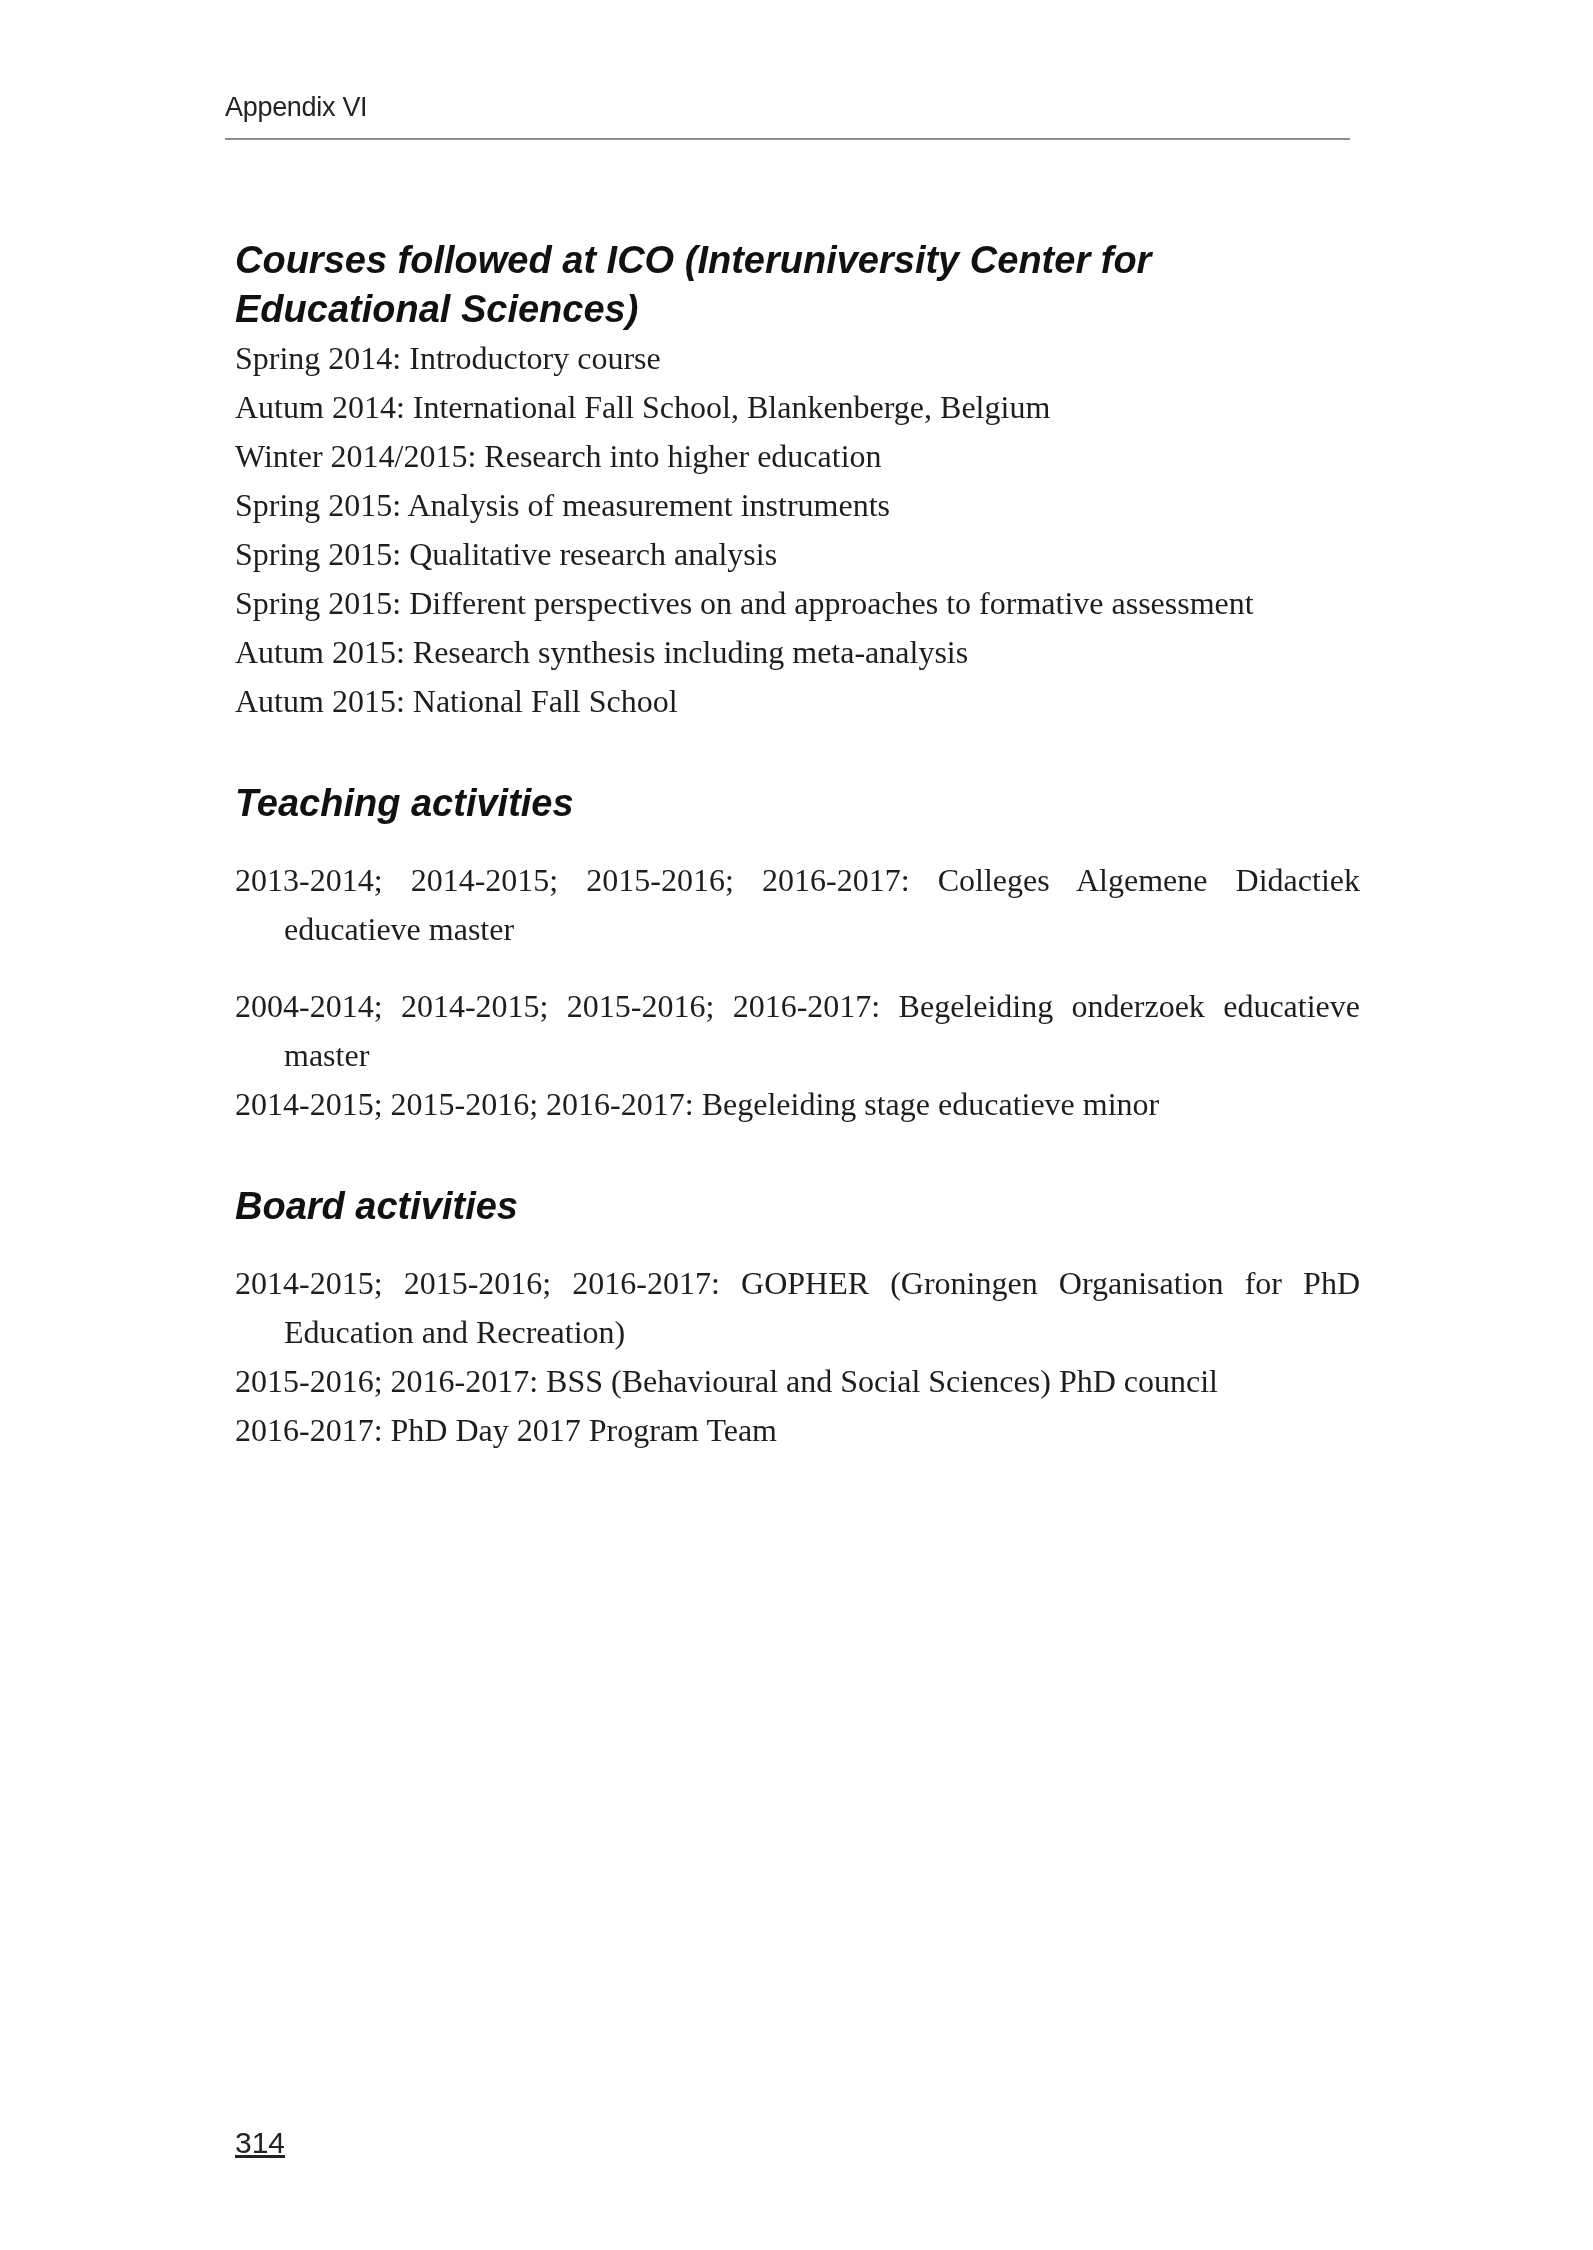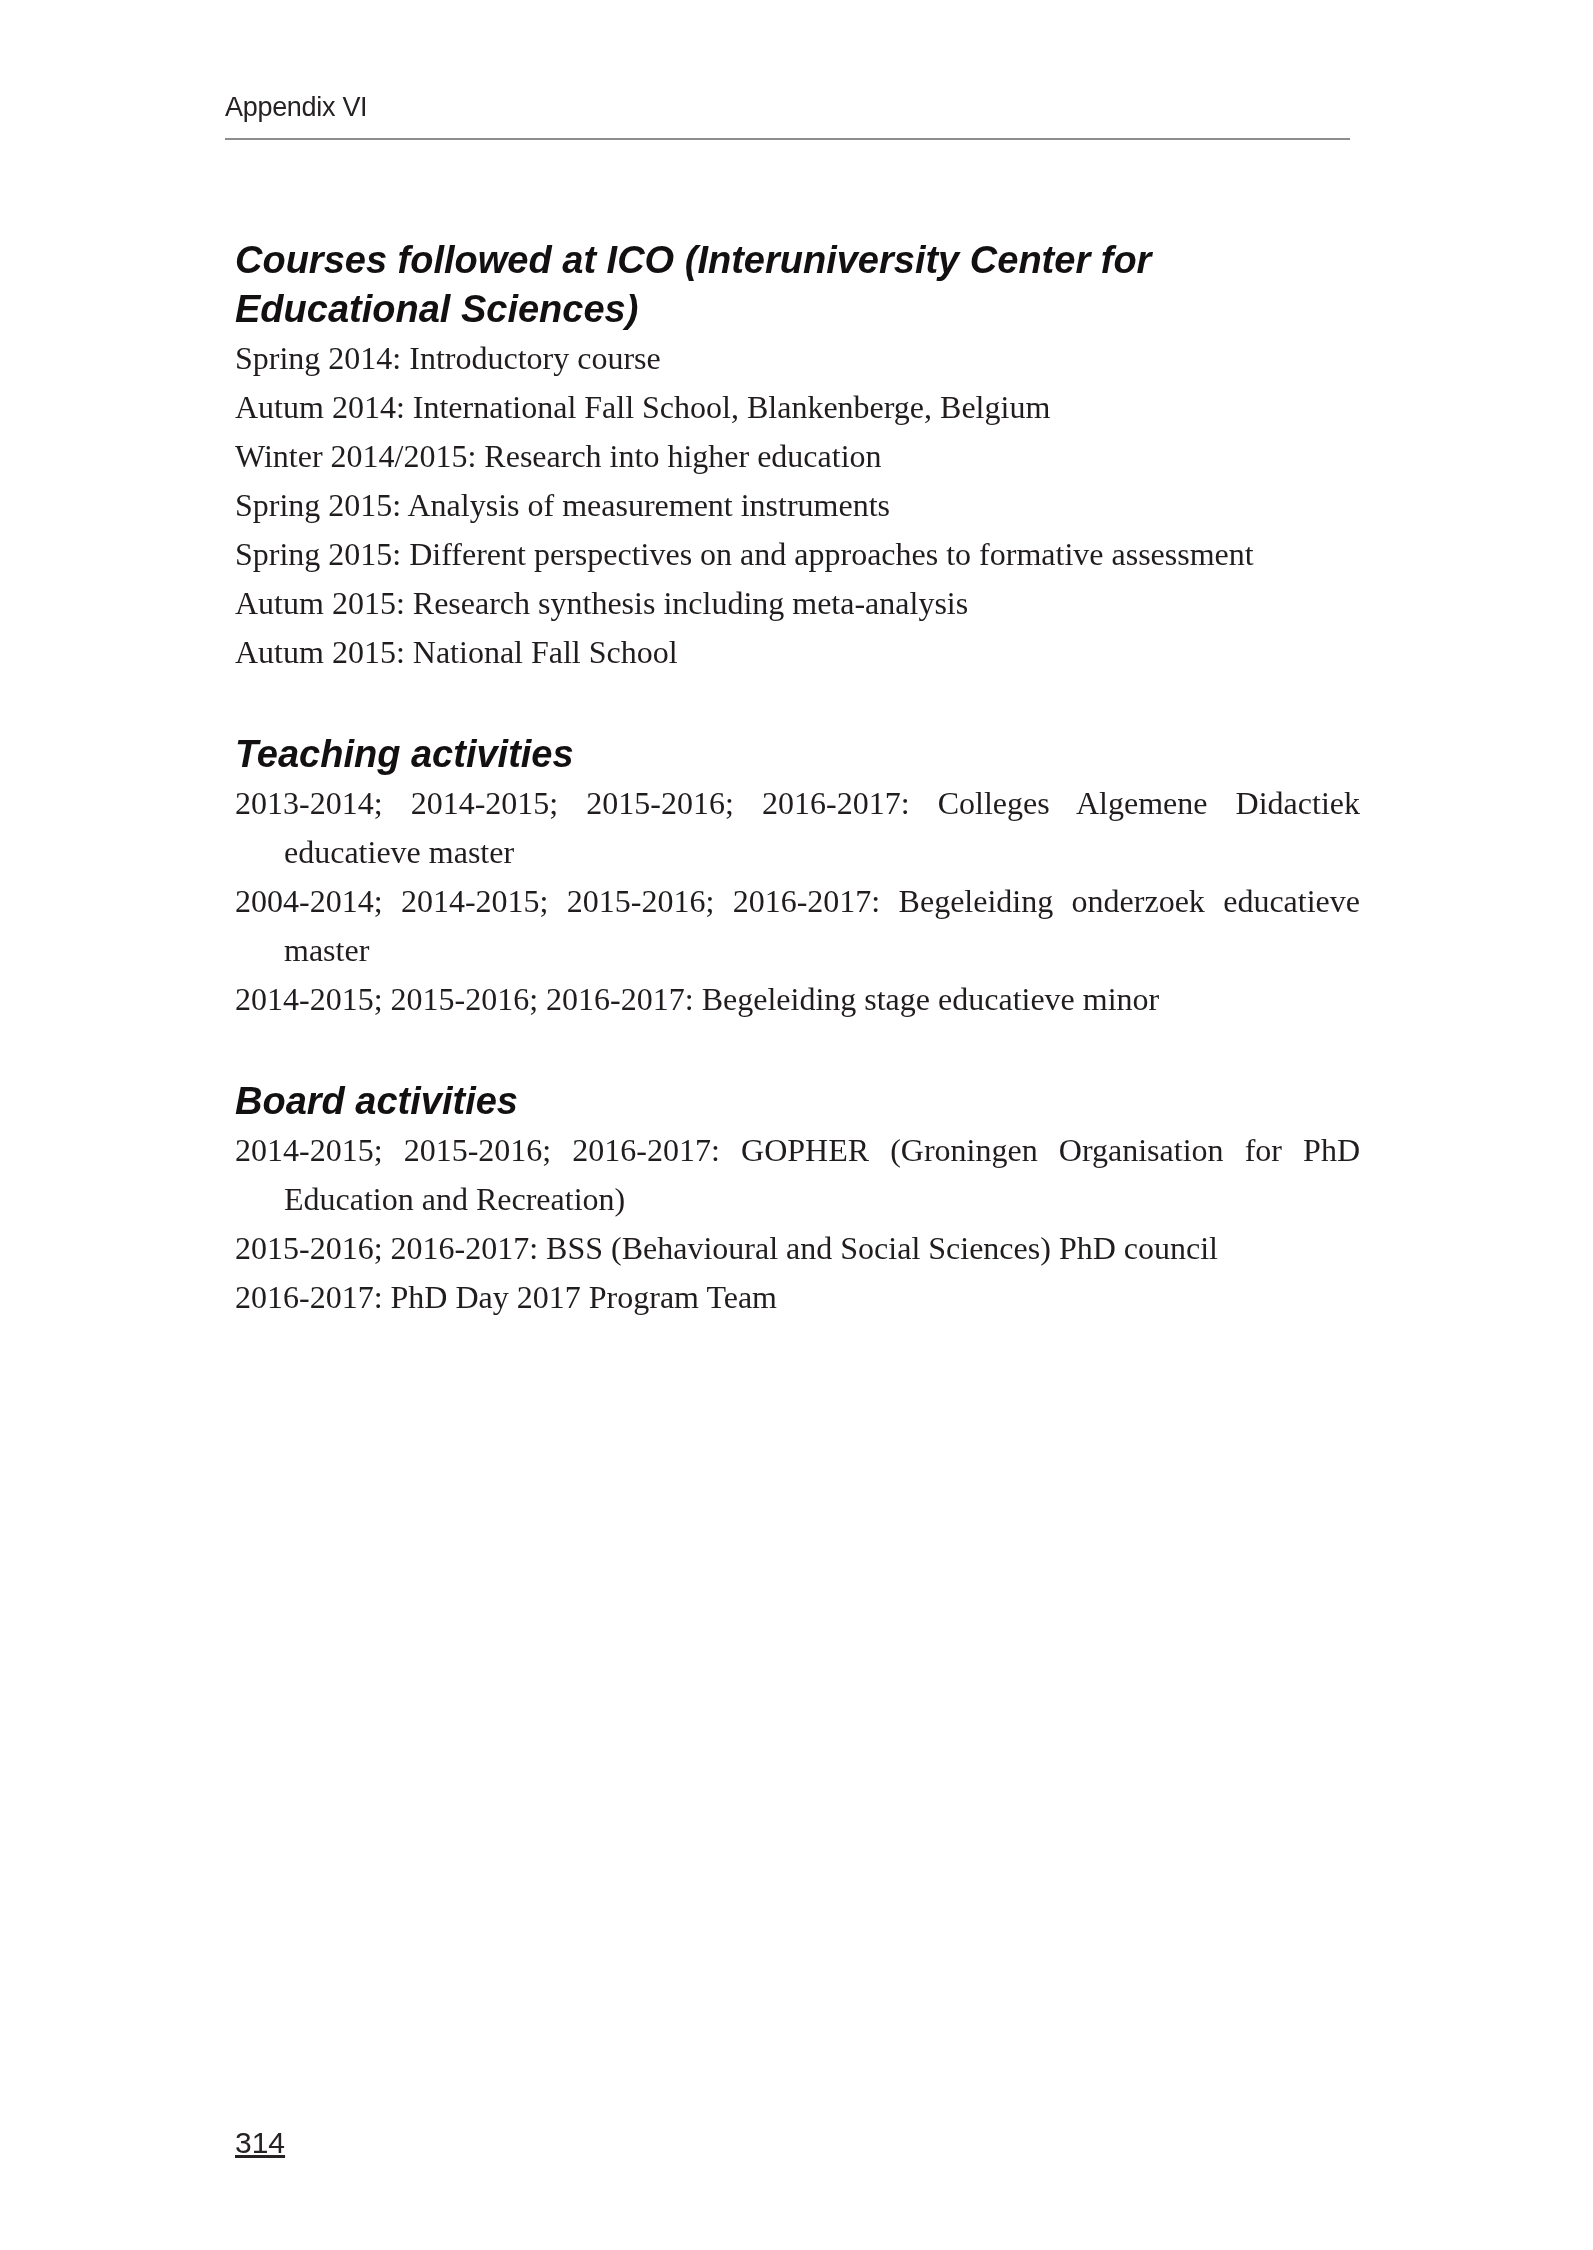--- a/index.html
+++ b/index.html
@@ -53,20 +53,21 @@
     margin: 0;
     color: #131011;
     font-style: italic;
   }
   .entry-line {
     white-space: normal;
   }
   .entry-line.justify-full {
     text-align: justify;
     text-align-last: justify;
+    margin-top: 28px;
   }
   .entry-line.continuation {
     padding-left: 49px;
   }
   .page-footer {
     position: absolute;
     left: 235px;
     top: 2128px;
     font-family: "Liberation Sans", sans-serif;
     font-size: 30px;
@@ -93,20 +94,23 @@
             <div class="entry-line first">Spring 2014: Introductory course</div>
           </div>
           <div class="entry">
             <div class="entry-line first">Autum 2014: International Fall School, Blankenberge, Belgium</div>
           </div>
           <div class="entry">
             <div class="entry-line first">Winter 2014/2015: Research into higher education</div>
           </div>
           <div class="entry">
             <div class="entry-line first">Spring 2015: Analysis of measurement instruments</div>
+          </div>
+          <div class="entry">
+            <div class="entry-line first">Spring 2015: Qualitative research analysis</div>
           </div>
           <div class="entry">
             <div class="entry-line first">Spring 2015: Different perspectives on and approaches to formative assessment</div>
           </div>
           <div class="entry">
             <div class="entry-line first">Autum 2015: Research synthesis including meta-analysis</div>
           </div>
           <div class="entry">
             <div class="entry-line first">Autum 2015: National Fall School</div>
           </div>

